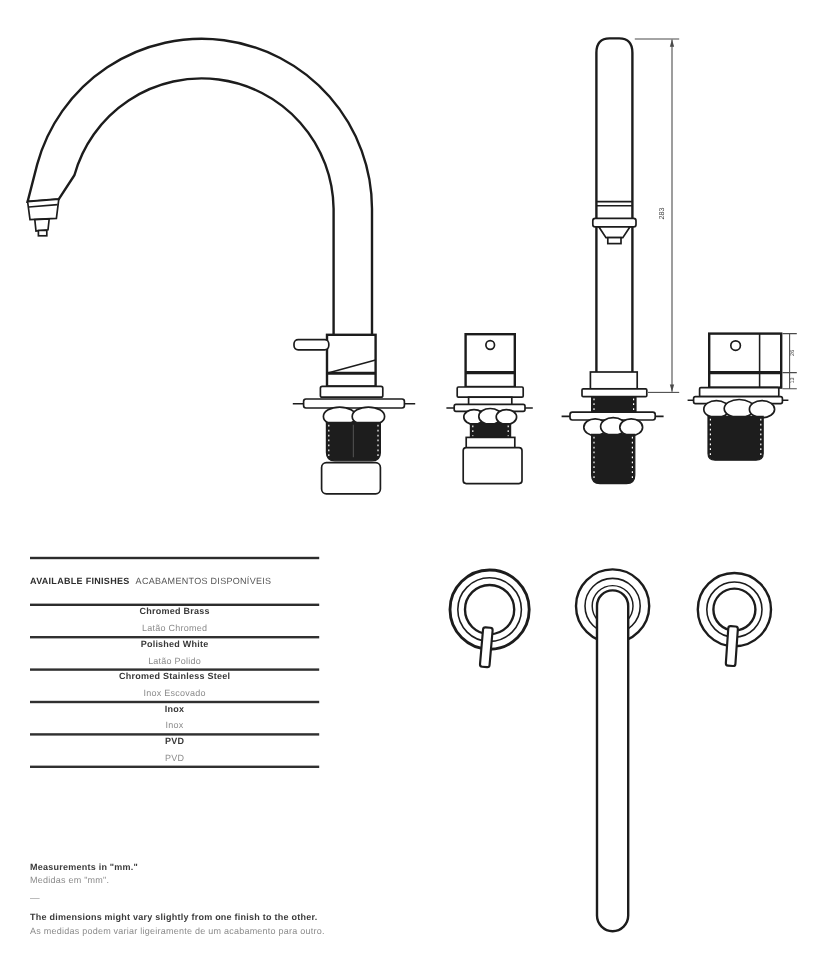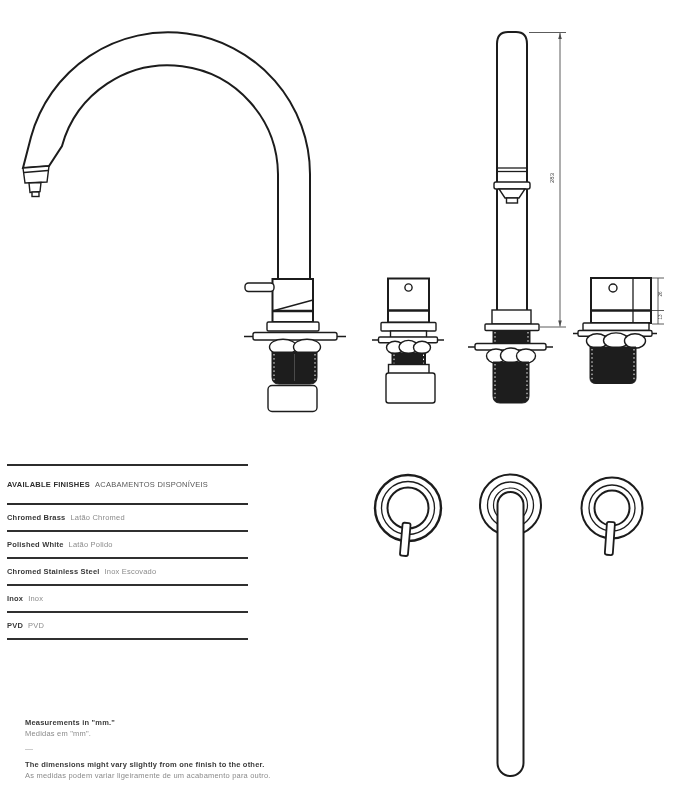--- a/index.html
+++ b/index.html
@@ -3,26 +3,26 @@
 <meta charset="utf-8">
 <style>
   * { margin:0; padding:0; box-sizing:border-box; }
   html,body { width:686px; height:800px; background:#ffffff; overflow:hidden;
               font-family:"Liberation Sans", sans-serif; }
   .page { position:relative; width:686px; height:800px; background:#ffffff; }
 
   svg.drawings { position:absolute; left:0; top:0; }
 
   
-  .finishes { position:absolute; left:7px; top:464px; width:241px; }
+  .finishes { position:absolute; left:25px; top:464px; width:241px; }
   .t-header { height:41px; border-top:2.5px solid #2c2c2c; border-bottom:2.5px solid #2c2c2c;
               display:flex; align-items:center; gap:5px; }
   .t-header .en { font-size:7.5px; font-weight:bold; color:#2e2e2e; letter-spacing:.25px; }
   .t-header .pt { font-size:7.5px; color:#565656; letter-spacing:.25px; }
-  .f-row { height:27px; border-bottom:2px solid #303030; display:flex; align-items:center; gap:5px; }
+  .f-row { height:27px; border-bottom:2px solid #303030; display:flex; align-items:center; gap:5px;flex-direction:column; }
   .f-row .en { font-size:7.5px; font-weight:bold; color:#383838; letter-spacing:.2px; }
   .f-row .pt { font-size:7.5px; color:#8b8b8b; letter-spacing:.2px; }
 
   
   .notes { position:absolute; left:25px; top:717px; width:330px; }
   .n-bold { font-size:7.5px; font-weight:bold; color:#3a3a3a; line-height:11px; letter-spacing:.2px; }
   .n-reg  { font-size:7.5px; color:#8b8b8b; line-height:11px; letter-spacing:.2px; }
   .n-dash { font-size:8px; color:#9a9a9a; margin:5px 0 6px 0; line-height:9px; }
 
   

